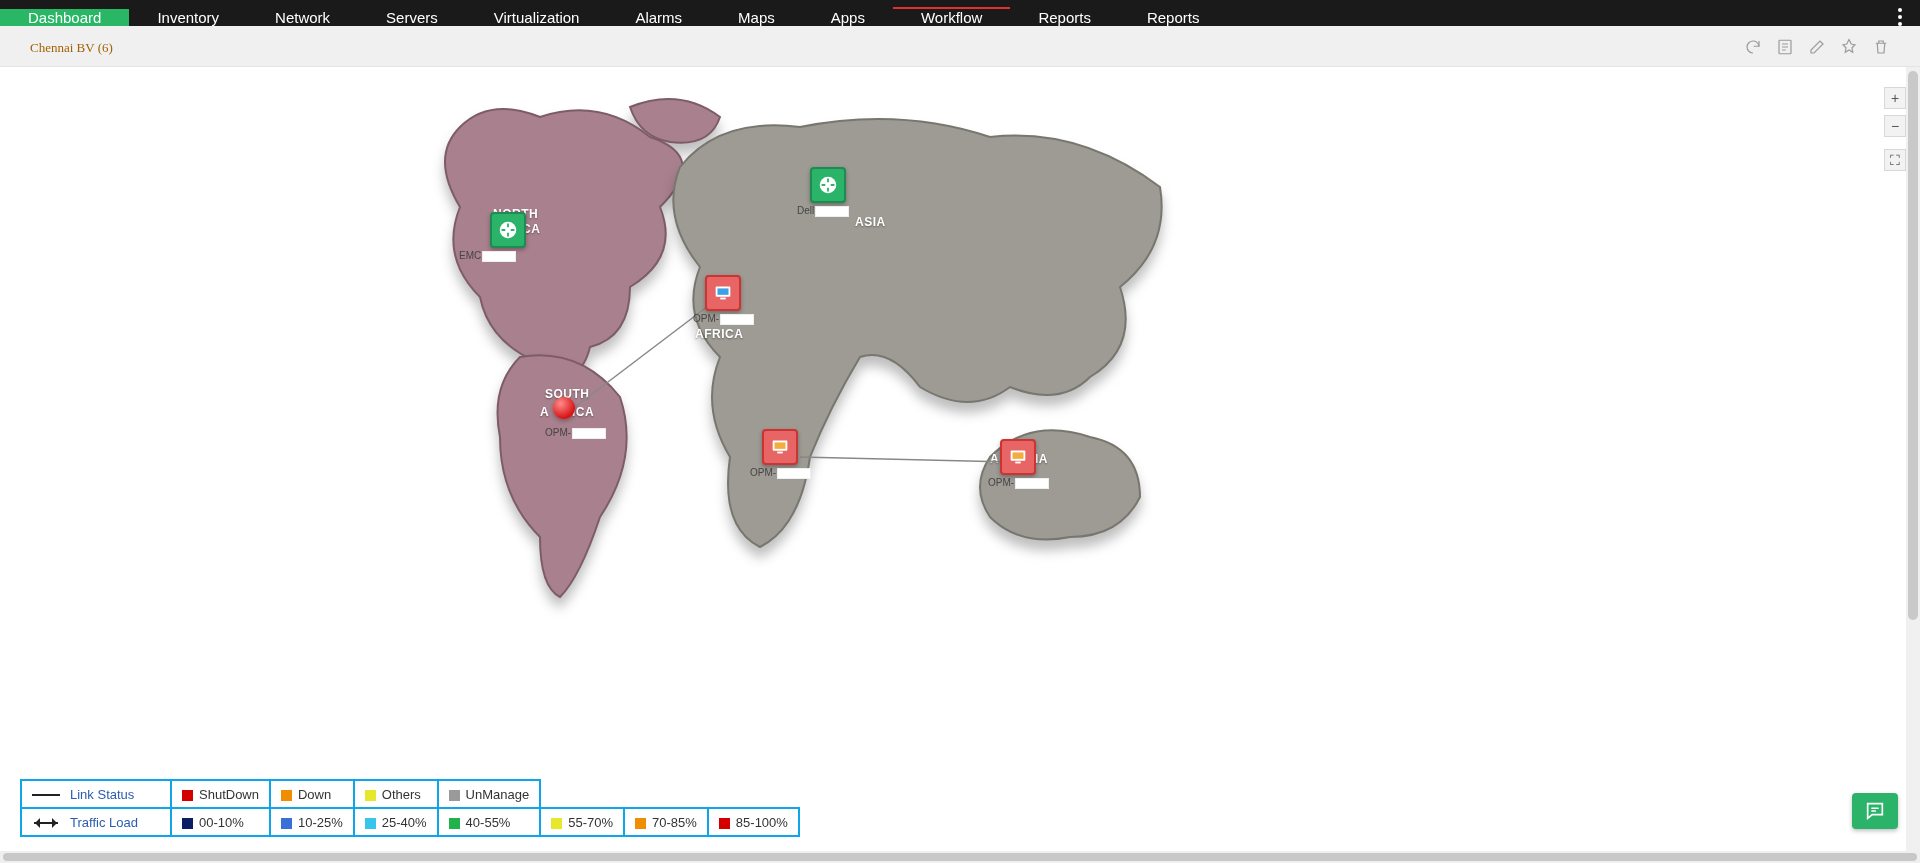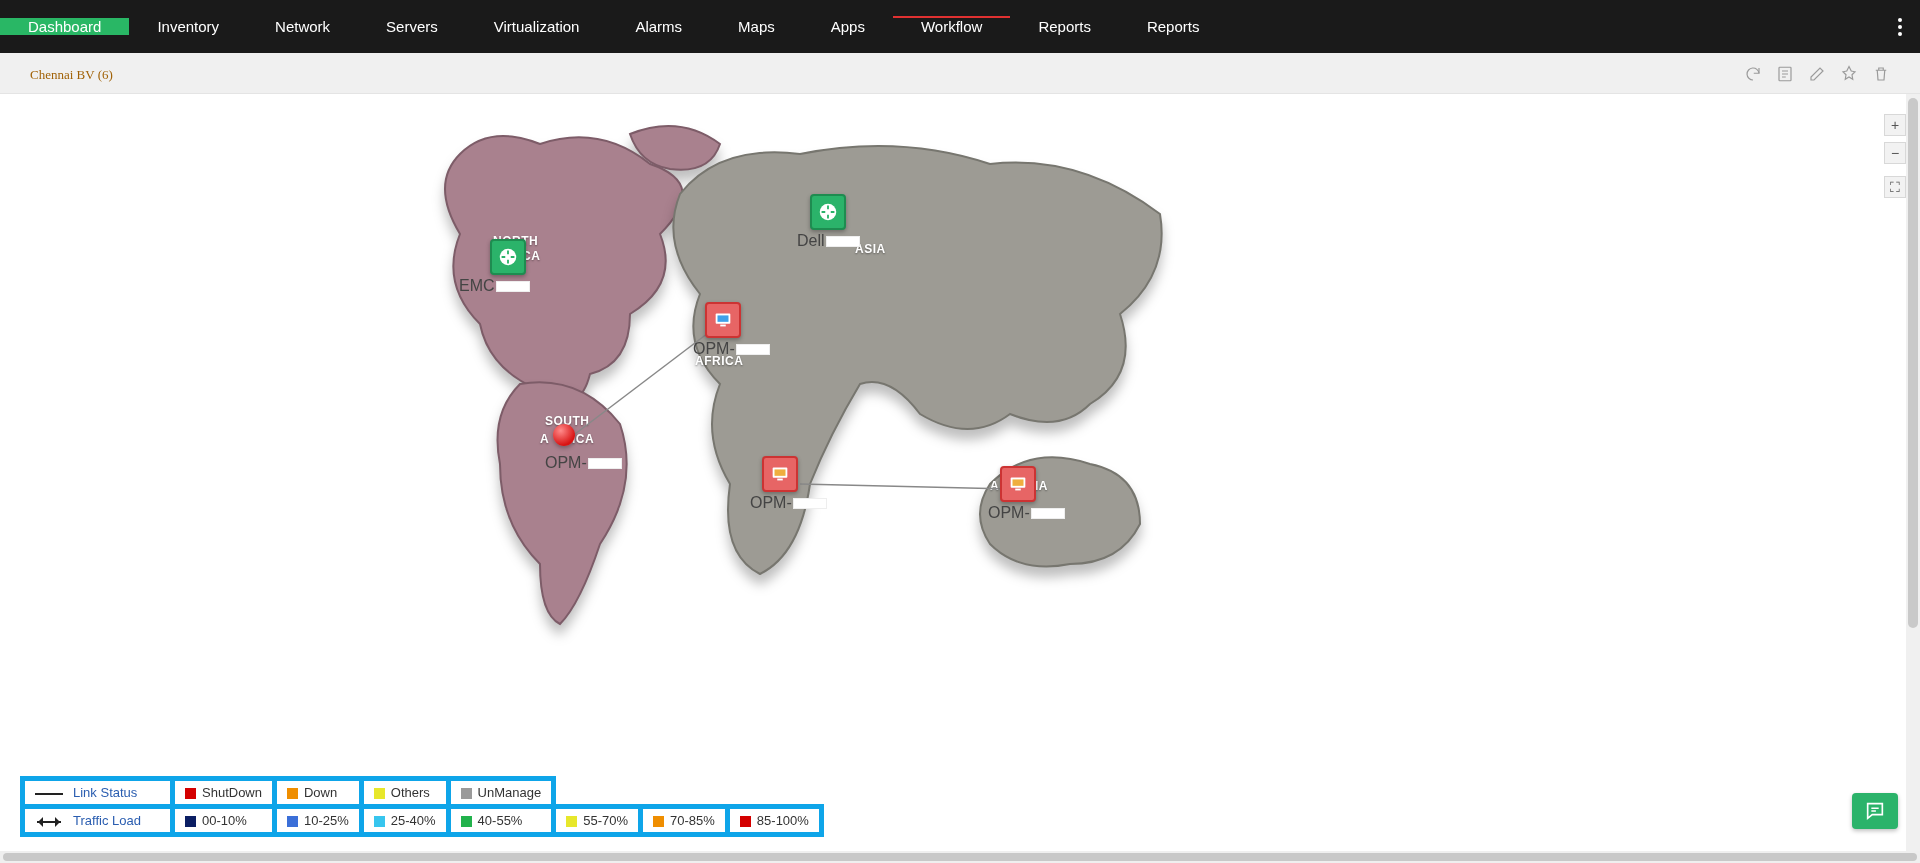--- a/index.html
+++ b/index.html
@@ -1,20 +1,20 @@
 <!DOCTYPE html>
 <html><head>
 <meta charset="utf-8">
 <style>
   * { box-sizing: border-box; margin: 0; padding: 0; }
   html, body { width: 100%; height: 100%; font-family: "Segoe UI", Arial, sans-serif; overflow: hidden; }
   body { display: flex; flex-direction: column; background: #fff; }
 
   
-  .topnav { background: #1a1a1a; height: 53px; display: flex; align-items: center; color: #fff; position: relative; }
+  .topnav { background: #1a1a1a; height: 26px; display: flex; align-items: flex-end; color: #fff; position: relative; }
   .topnav .tab { display: flex; align-items: center; justify-content: center; padding: 0 28px; font-size: 15px; cursor: pointer; white-space: nowrap; }
   .topnav .tab.active { background: #29b765; }
   .topnav .tab.red-border::before { content:""; position:absolute; top:-2px; left:0; right:0; height:2px; background:#e03131; }
   .topnav .tab.rel { position: relative; }
   .topnav .spacer { flex: 1; }
   .topnav .kebab { width: 40px; display:flex; align-items:center; justify-content:center; cursor:pointer; }
   .kebab-dots { display:flex; flex-direction:column; gap:3px; }
   .kebab-dots span { width:4px; height:4px; border-radius:50%; background:#fff; }
 
   
@@ -44,29 +44,29 @@
   .continent { position:absolute; filter: drop-shadow(0 10px 6px rgba(0,0,0,.25)); }
   .continent svg { display:block; }
   .clabel { position:absolute; color:#fff; font-weight:700; font-size:12px; letter-spacing:.5px; text-shadow:0 1px 2px rgba(0,0,0,.4); pointer-events:none; text-align:center; }
 
   
   .node { position:absolute; width:36px; height:36px; border-radius:4px; display:flex; align-items:center; justify-content:center; box-shadow:0 2px 4px rgba(0,0,0,.3); cursor:pointer; }
   .node.green { background:#2bb36a; border:2px solid #1e8c50; }
   .node.red { background:#e76565; border:2px solid #c33; }
   .node svg { width:22px; height:22px; }
   .node-dot { position:absolute; width:22px; height:22px; border-radius:50%; background:radial-gradient(circle at 35% 30%, #ff8b8b, #d81313 70%); box-shadow:0 2px 4px rgba(0,0,0,.3); cursor:pointer; }
-  .node-label { position:absolute; font-size:16px; color:#444; white-space:nowrap; }
+  .node-label { position:absolute; font-size:10px; color:#444; white-space:nowrap; }
   .node-label .mask { display:inline-block; background:#fff; width:34px; height:11px; vertical-align:middle; margin-left:1px; border:1px solid #eee;}
 
   .link-line { position:absolute; pointer-events:none; }
 
   
   .legends { position:absolute; left:20px; bottom:14px; font-size:13px; color:#333; }
   .legend-table { border-collapse:collapse; background:#fff; }
-  .legend-table td { border:5px solid #0ea5e9; padding:4px 10px; height:28px; vertical-align:middle; white-space:nowrap; }
+  .legend-table td { border:2px solid #0ea5e9; padding:4px 10px; height:28px; vertical-align:middle; white-space:nowrap; }
   .legend-head { min-width:150px; }
   .sq { width:11px; height:11px; display:inline-block; vertical-align:middle; margin-right:6px; }
   .line-plain { display:inline-block; width:28px; height:2px; background:#222; vertical-align:middle; margin-right:10px;}
   .line-arrow { display:inline-block; width:28px; height:10px; vertical-align:middle; margin-right:10px; position:relative; }
   .line-arrow::before { content:""; position:absolute; top:4px; left:2px; right:2px; height:2px; background:#222; }
   .line-arrow::after { content:""; position:absolute; right:-2px; top:0; border:5px solid transparent; border-left-color:#222; }
   .line-arrow .la-left { position:absolute; left:-2px; top:0; border:5px solid transparent; border-right-color:#222; }
 
   
   .bottom-scroll { height:12px; background:#efefef; position:relative; }

